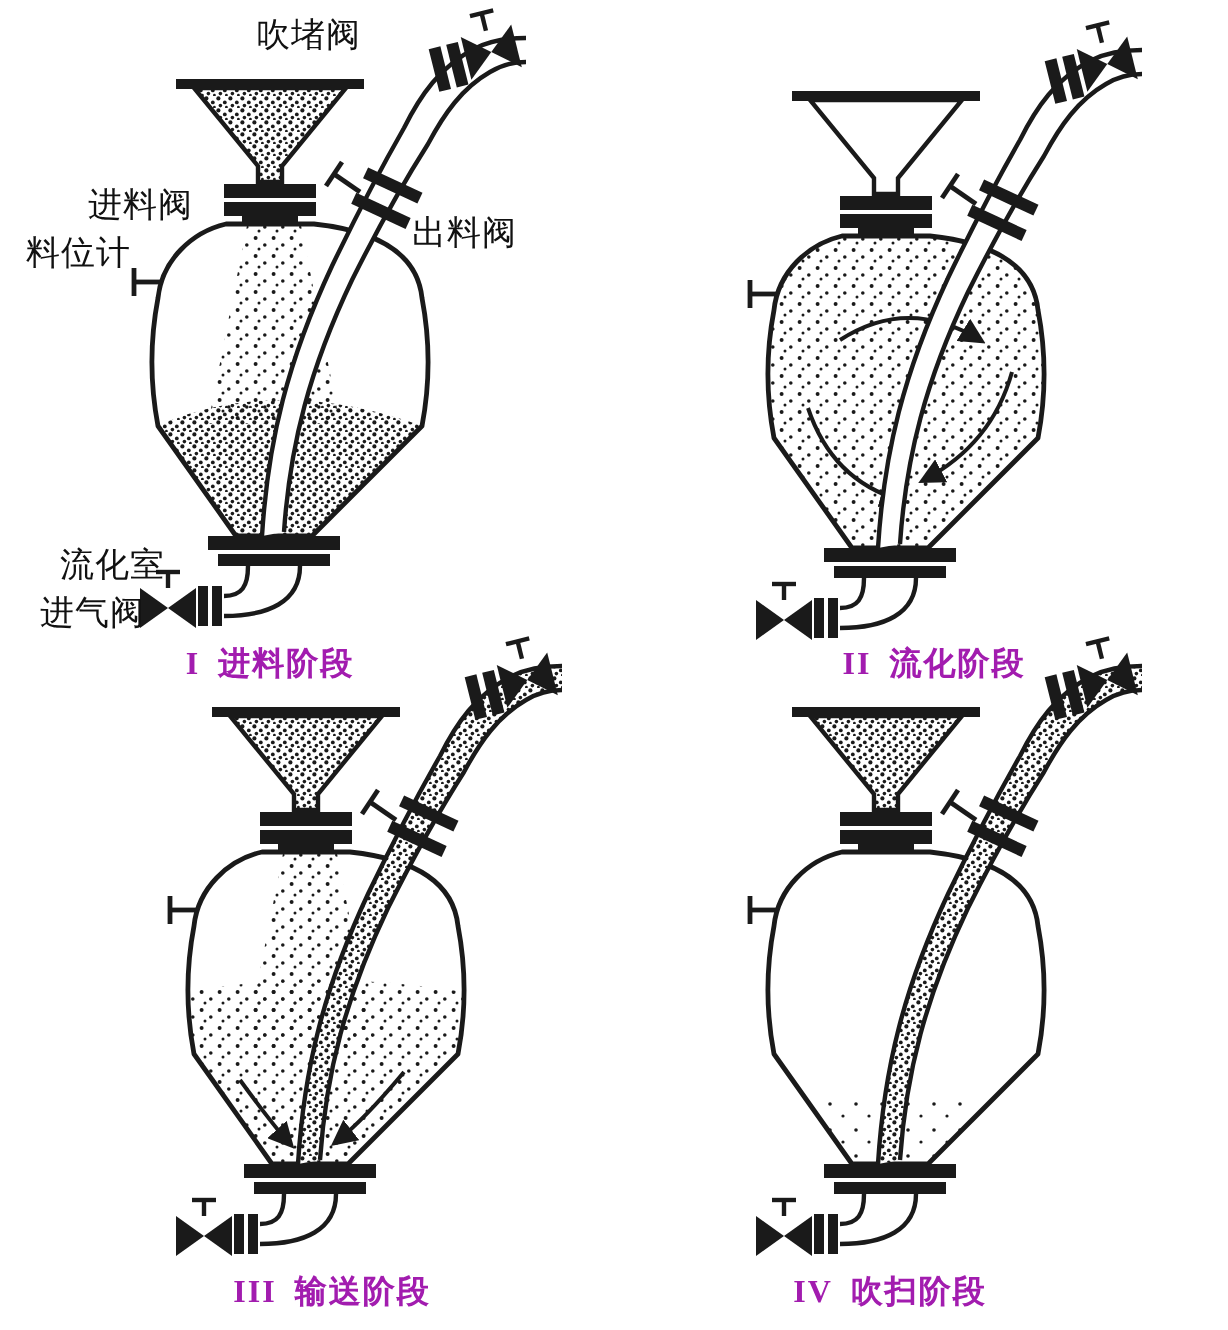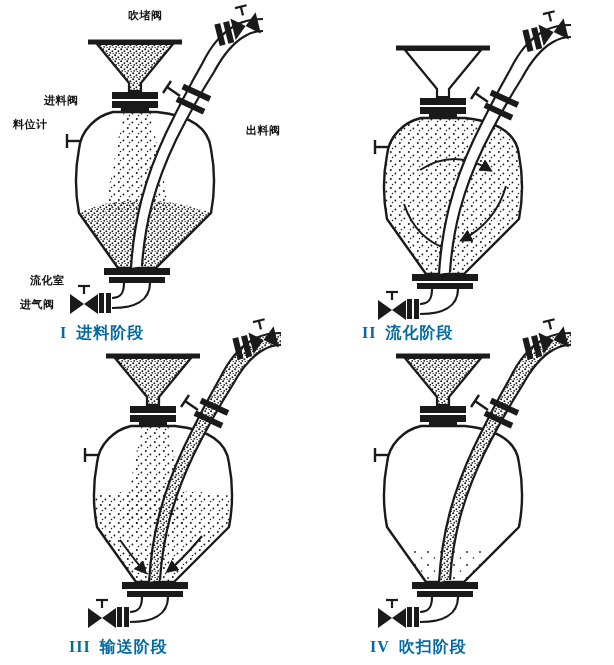--- a/index.html
+++ b/index.html
@@ -7,35 +7,35 @@
   .figure {
     position: relative;
     width: 614px;
     height: 665px;
     background: #ffffff;
     overflow: hidden;
   }
   .figure svg { position: absolute; left: 0; top: 0; }
   .part-label {
     position: absolute;
-    font-size: 11px;
-    font-weight: 700;
+    font-size: 17px;
+    font-weight: 400;
     color: #111111;
     white-space: nowrap;
     letter-spacing: 0.5px;
     line-height: 1.1;
   }
   .caption {
     position: absolute;
     font-size: 16px;
     font-weight: 600;
-    color: #0369a1;
+    color: #a21caf;
     white-space: nowrap;
     letter-spacing: 1px;
-    text-align: left;
+    text-align: center;
     line-height: 1.1;
   }
   .caption .numeral { margin-right: 9px; }
 </style>
 </head>
 <body>
 
 <div class="figure">
 
   <svg id="diagram-svg" width="614" height="665" viewBox="0 0 614 665">
@@ -281,30 +281,30 @@
           <polygon points="259,16 259,38 246,27" fill="#1a1a1a"></polygon>
           <line x1="246" y1="16" x2="246" y2="7" stroke="#1a1a1a" stroke-width="2.2"></line>
           <line x1="240" y1="7" x2="252" y2="7" stroke="#1a1a1a" stroke-width="2.2"></line>
         </g>
       </g>
     </svg>
 
   <div class="part-label" style="left:128px; top:9px;">吹堵阀</div>
   <div class="part-label" style="left:44px; top:94px;">进料阀</div>
   <div class="part-label" style="left:13px; top:118px;">料位计</div>
-  <div class="part-label" style="left:206px; top:124px;margin-left:40px;">出料阀</div>
+  <div class="part-label" style="left:206px; top:108px;">出料阀</div>
   <div class="part-label" style="left:30px; top:250px;margin-top:24px;">流化室</div>
   <div class="part-label" style="left:20px; top:298px;">进气阀</div>
 
   <div class="caption" style="left:60px; top:324px; width:150px;">
     <span class="numeral">I</span><span>进料阶段</span>
   </div>
-  <div class="caption" style="left:362px; top:324px; width:150px;">
+  <div class="caption" style="left:392px; top:324px; width:150px;">
     <span class="numeral">II</span><span>流化阶段</span>
   </div>
-  <div class="caption" style="left:69px; top:638px; width:150px;">
+  <div class="caption" style="left:91px; top:638px; width:150px;">
     <span class="numeral">III</span><span>输送阶段</span>
   </div>
   <div class="caption" style="left:370px; top:638px; width:150px;">
     <span class="numeral">IV</span><span>吹扫阶段</span>
   </div>
 
 </div>
 
 </body></html>

